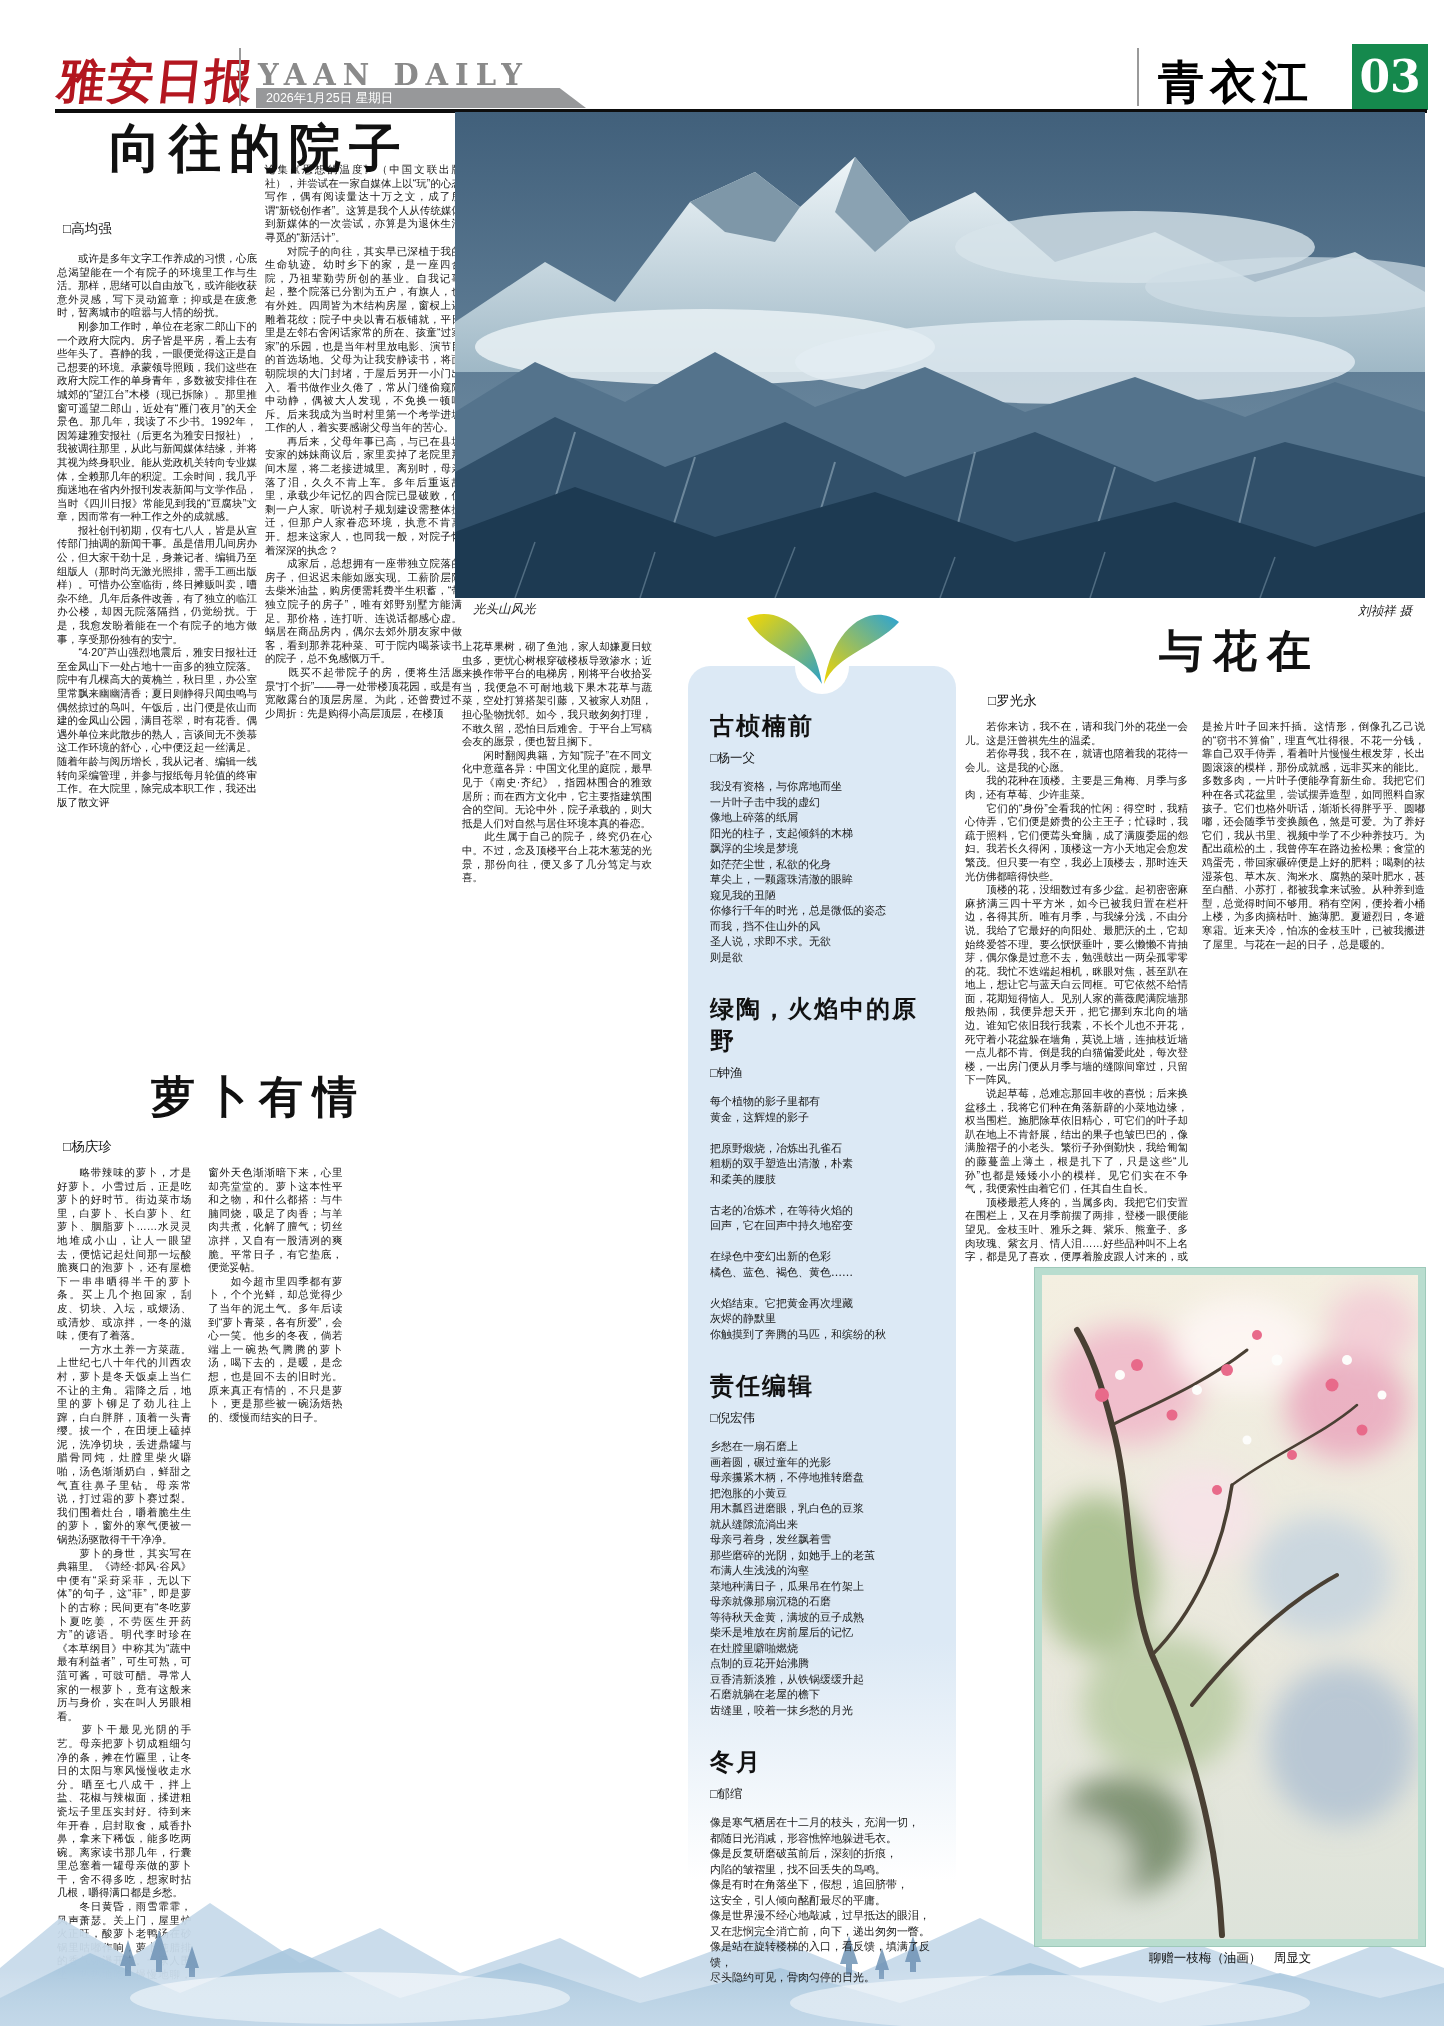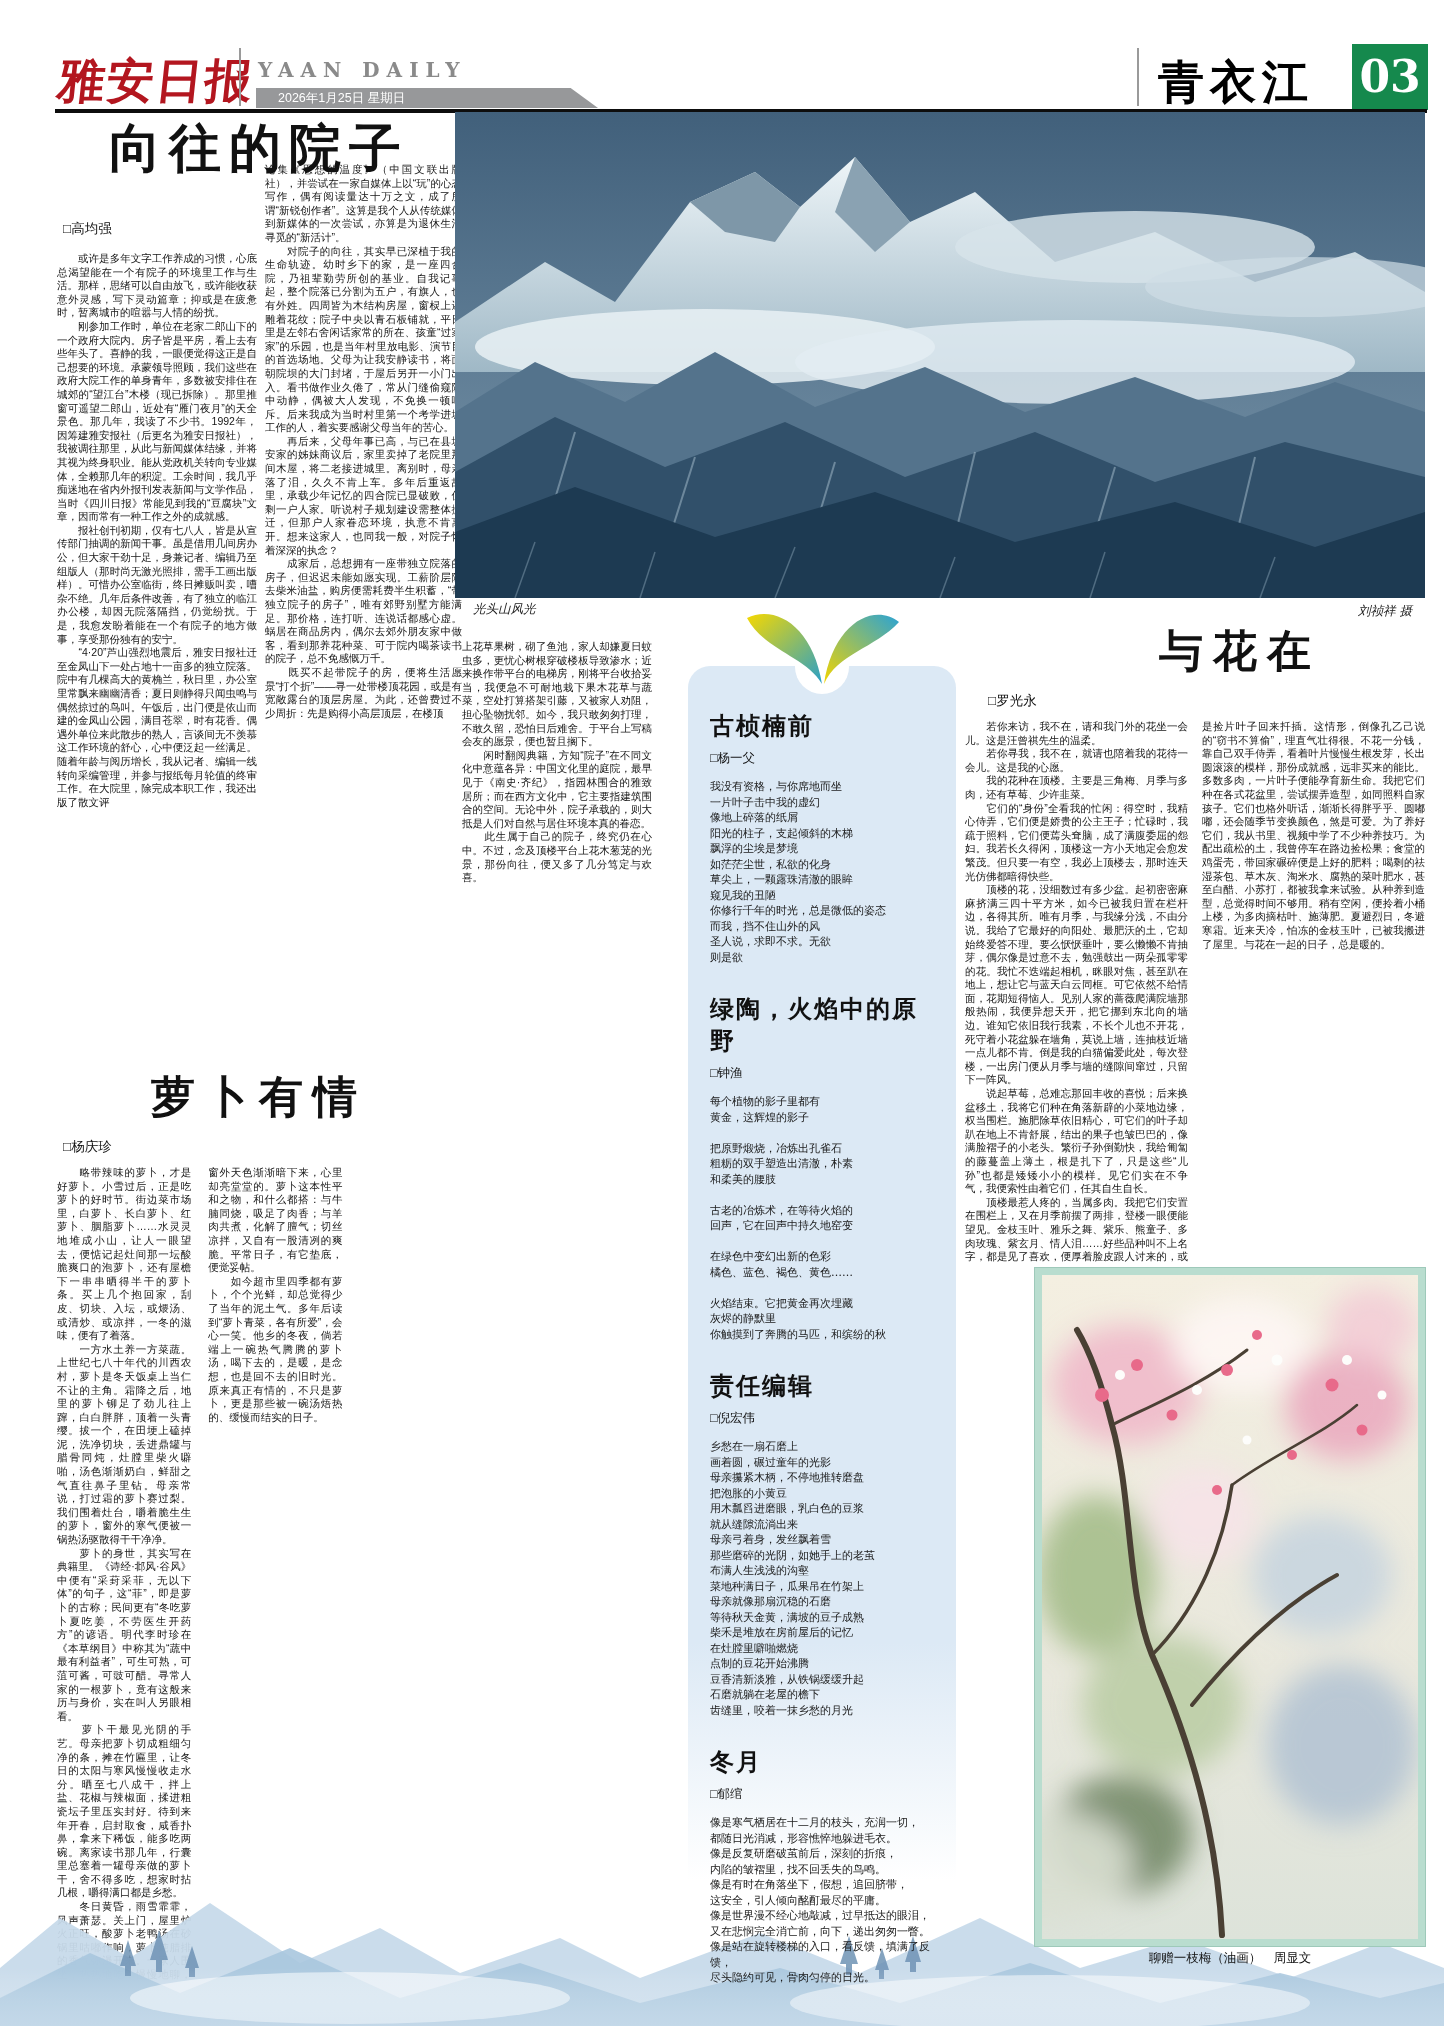--- a/index.html
+++ b/index.html
@@ -3,24 +3,24 @@
 <meta charset="utf-8">
 <style>
   html,body{margin:0;padding:0;background:#e8e8e8;}
   #page{position:relative;width:1444px;height:2026px;background:#ffffff;overflow:hidden;
         font-family:"Liberation Sans",sans-serif;color:#111;}
   .abs{position:absolute;}
   
   .masthead-cn{left:58px;top:50px;font-size:47px;font-weight:bold;color:#b3161f;
     font-family:"DejaVu Serif",serif;transform:skewX(-6deg);letter-spacing:2px;}
   .vline{width:2px;background:#9a9a9a;}
-  .masthead-en{left:258px;top:58px;font-size:20px;letter-spacing:7px;color:#8a8a8a;
+  .masthead-en{left:258px;top:58px;font-size:29px;letter-spacing:7px;color:#8a8a8a;
     font-family:"DejaVu Serif",serif;font-weight:bold;}
   .date-bar{left:256px;top:88px;width:320px;height:20px;background:#97989a;color:#fff;
-    font-size:12.5px;line-height:20px;padding-left:22px;
+    font-size:12.5px;line-height:20px;padding-left:10px;
     clip-path:polygon(0 0,92% 0,100% 100%,0 100%);}
   .contact{left:640px;top:55px;width:480px;text-align:right;font-size:12px;line-height:22px;color:#222;}
   .section-title{left:1158px;top:52px;font-size:46px;font-weight:bold;letter-spacing:6px;color:#000;}
   .page-badge{left:1352px;top:44px;width:76px;height:66px;background:#15894d;color:#ffffff;
     font-family:"DejaVu Serif",serif;font-size:44px;font-weight:bold;text-align:center;line-height:66px;}
   .header-rule{left:55px;top:109px;width:1372px;height:4px;background:#0d0d0d;}
   
   .bodytext{font-size:10.5px;line-height:13.6px;text-align:justify;color:#151515;
     white-space:pre-line;overflow:hidden;}
   .headline1{left:57px;top:114px;width:404px;text-align:center;font-size:52px;font-weight:bold;letter-spacing:8px;}

